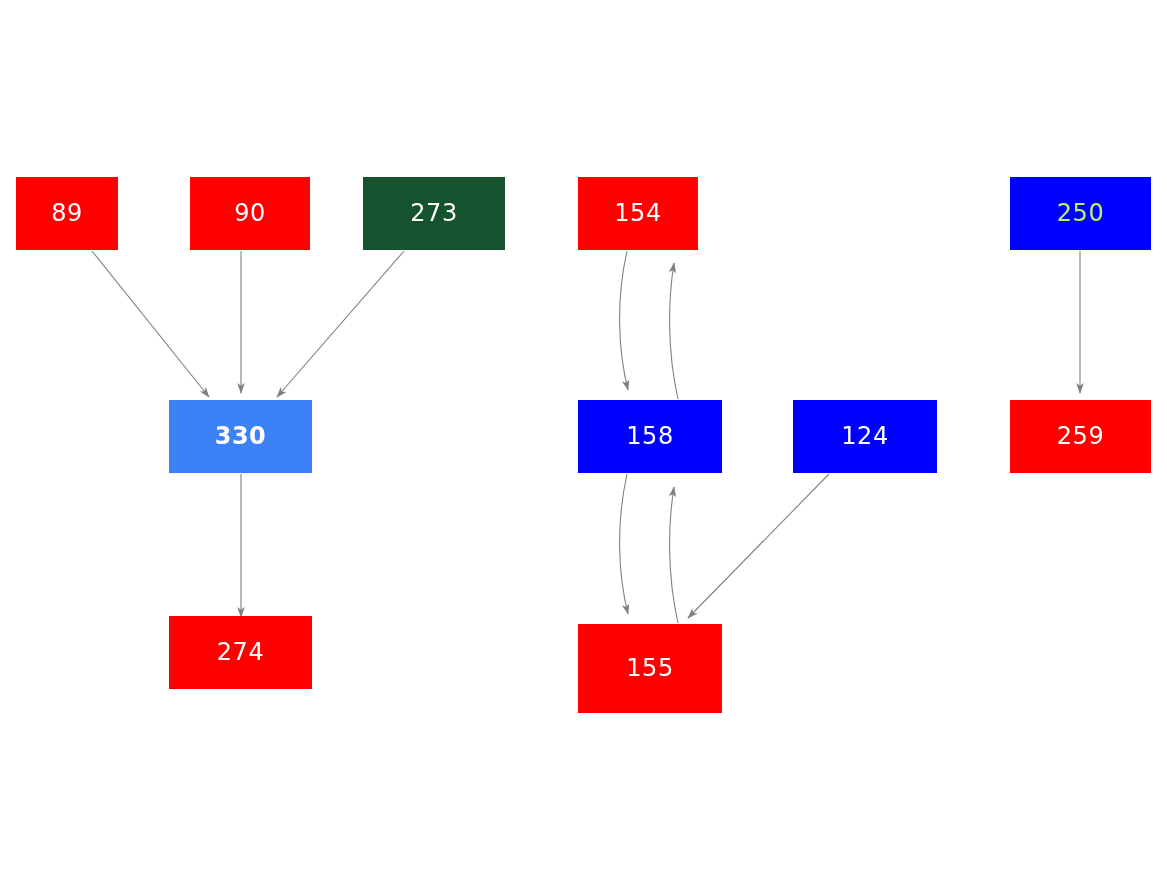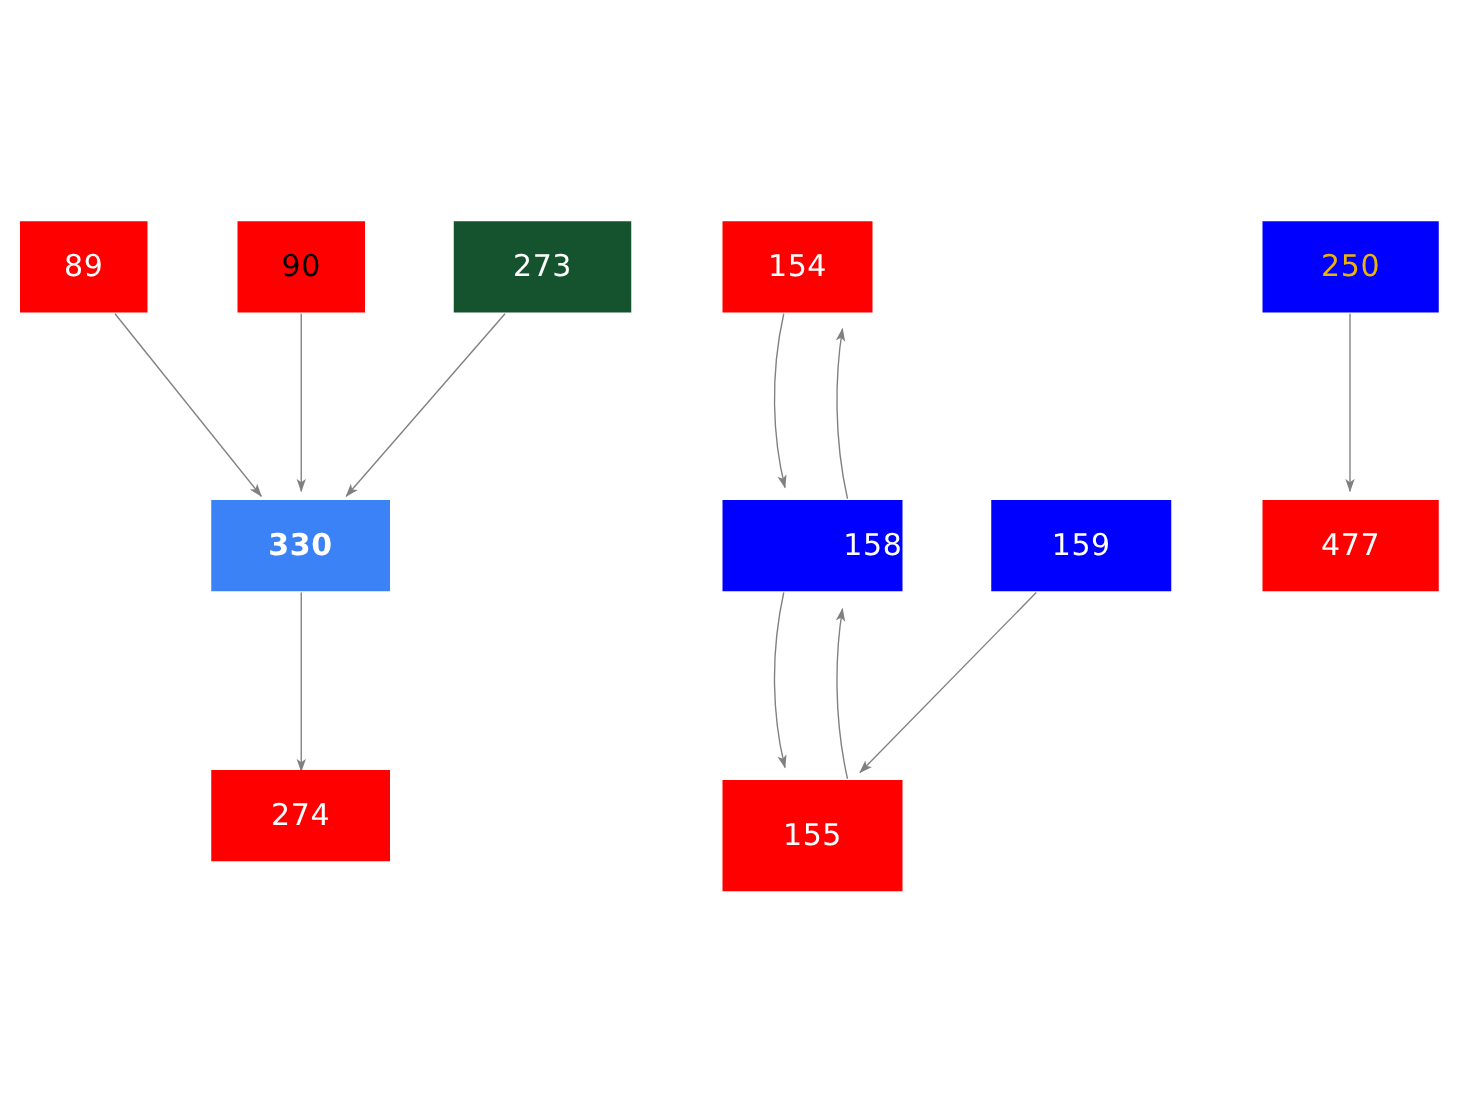--- a/index.html
+++ b/index.html
@@ -66,43 +66,43 @@
         <path d="M 678,623 C 667,574 668,524 674,487"></path>
         <path d="M 829,474 L 688,618"></path>
         <path d="M 1080,251 L 1080,393"></path>
       </g>
   </svg>
 
   <div id="nodes-group">
       <div class="node" style="left: 16px; top: 177px; width: 102px; height: 73px; background: rgb(255, 0, 0); color: rgb(255, 255, 255);">
         <span class="node-label">89</span>
       </div>
-      <div class="node" style="left: 190px; top: 177px; width: 102px; height: 73px; background: rgb(255, 0, 0); color: #000000;">
+      <div class="node" style="left: 190px; top: 177px; width: 120px; height: 73px; background: rgb(255, 0, 0); color: #ffffff;">
         <span class="node-label">90</span>
       </div>
       <div class="node" style="left: 363px; top: 177px; width: 142px; height: 73px; background: #14532d; color: rgb(255, 255, 255);">
         <span class="node-label">273</span>
       </div>
       <div class="node" style="left: 578px; top: 177px; width: 120px; height: 73px; background: rgb(255, 0, 0); color: rgb(255, 255, 255);">
         <span class="node-label">154</span>
       </div>
-      <div class="node" style="left: 1010px; top: 177px; width: 141px; height: 73px; background: rgb(0, 0, 255); color: #eab308;">
+      <div class="node" style="left: 1010px; top: 177px; width: 141px; height: 73px; background: rgb(0, 0, 255); color: #bef264;">
         <span class="node-label">250</span>
       </div>
       <div class="node" style="left: 169px; top: 400px; width: 143px; height: 73px; background: #3b82f6; color: rgb(255, 255, 255); font-weight: bold;">
         <span class="node-label">330</span>
       </div>
-      <div class="node" style="left: 578px; top: 400px; width: 144px; height: 73px; background: rgb(0, 0, 255); color: rgb(255, 255, 255); justify-content: flex-end;">
+      <div class="node" style="left: 578px; top: 400px; width: 144px; height: 73px; background: rgb(0, 0, 255); color: rgb(255, 255, 255);">
         <span class="node-label">158</span>
       </div>
       <div class="node" style="left: 793px; top: 400px; width: 144px; height: 73px; background: rgb(0, 0, 255); color: rgb(255, 255, 255);">
-        <span class="node-label">159</span>
+        <span class="node-label">124</span>
       </div>
       <div class="node" style="left: 1010px; top: 400px; width: 141px; height: 73px; background: rgb(255, 0, 0); color: rgb(255, 255, 255);">
-        <span class="node-label">477</span>
+        <span class="node-label">259</span>
       </div>
       <div class="node" style="left: 169px; top: 616px; width: 143px; height: 73px; background: rgb(255, 0, 0); color: rgb(255, 255, 255);">
         <span class="node-label">274</span>
       </div>
       <div class="node" style="left: 578px; top: 624px; width: 144px; height: 89px; background: rgb(255, 0, 0); color: rgb(255, 255, 255);">
         <span class="node-label">155</span>
       </div>
     </div>
 
 </div>

